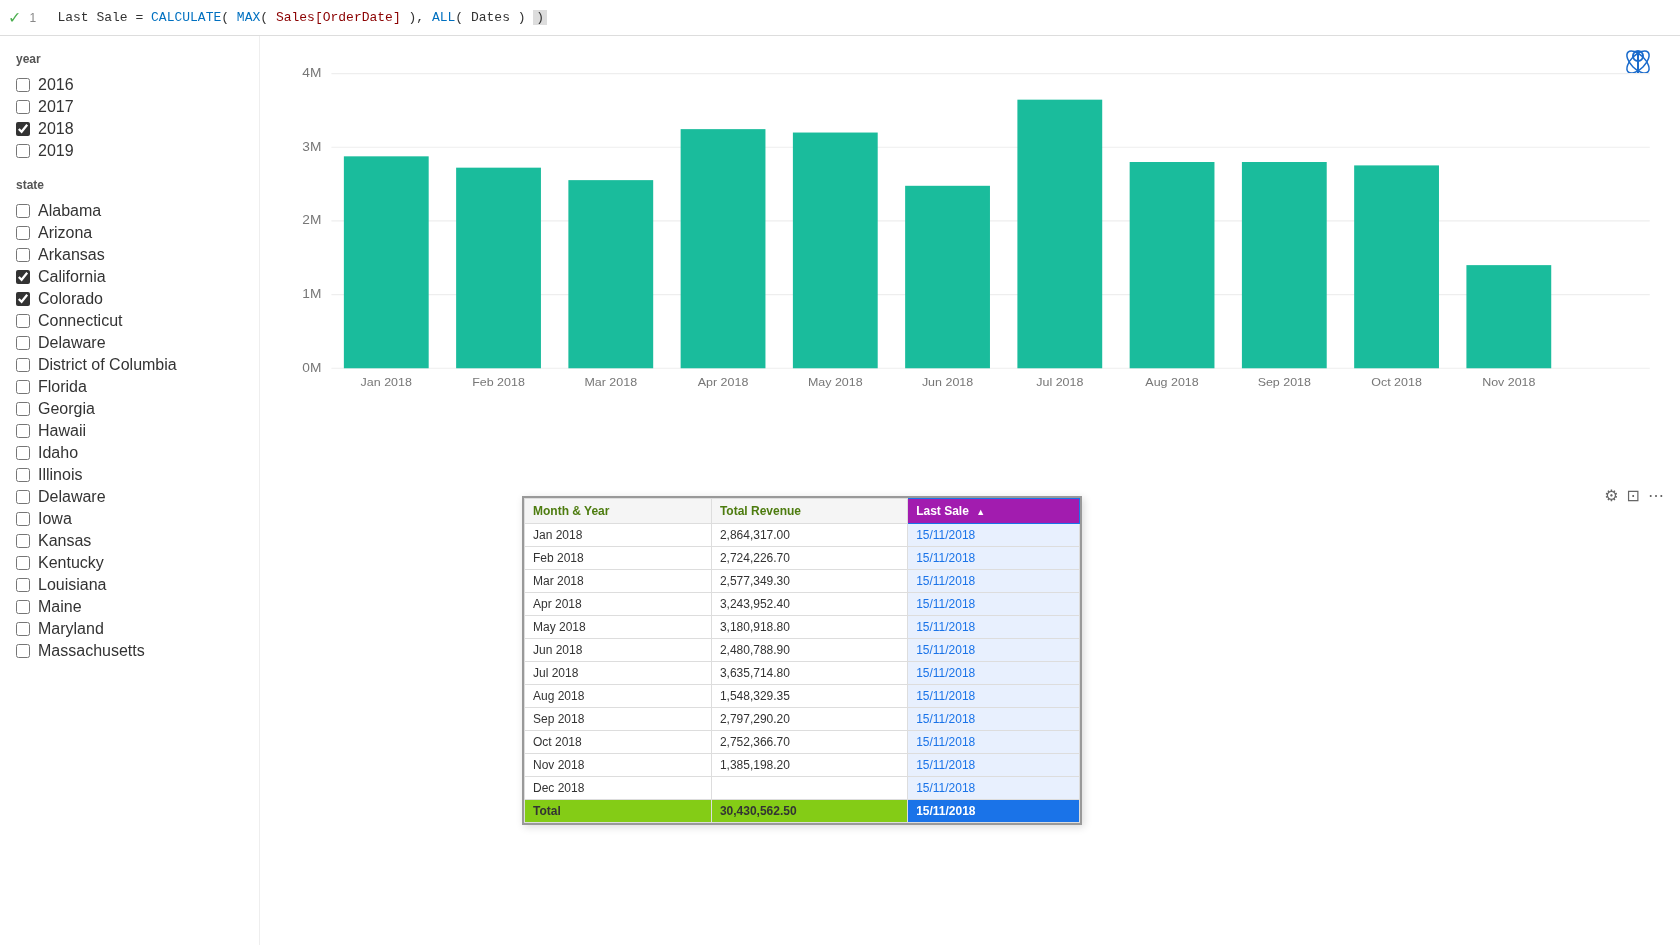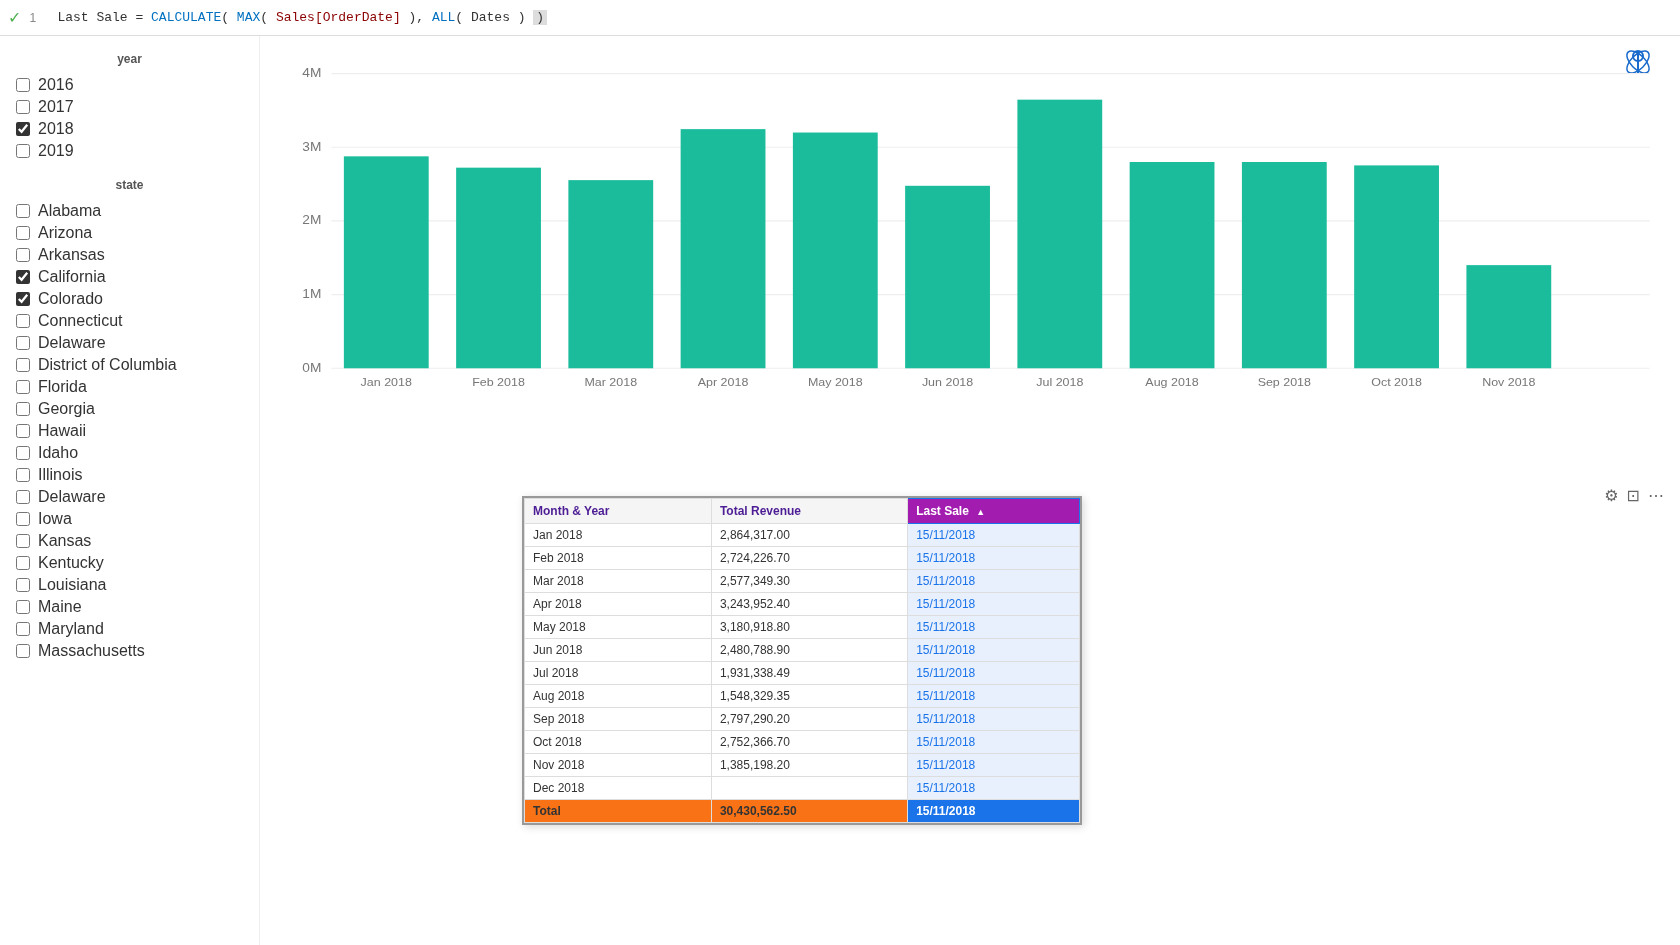--- a/index.html
+++ b/index.html
@@ -54,21 +54,20 @@
       overflow-y: auto;
       background: #fff;
     }
     .filter-section { margin-bottom: 16px; }
     .filter-title {
       font-size: 12px;
       font-weight: 600;
       color: #555;
       margin-bottom: 8px;
       text-transform: lowercase;
-      text-align: center;
     }
     .checkbox-item {
       display: flex;
       align-items: center;
       gap: 8px;
       padding: 2px 0;
       cursor: pointer;
     }
     .checkbox-item input[type="checkbox"] {
       width: 14px;
@@ -128,41 +127,41 @@
       width: 100%;
       border-collapse: collapse;
       font-size: 12px;
     }
     .data-table th {
       background: #f5f5f5;
       border: 1px solid #ddd;
       padding: 5px 8px;
       text-align: left;
       font-weight: 600;
-      color: #4c1d95;
+      color: #4d7c0f;
       white-space: nowrap;
     }
     .data-table th.highlighted {
       background: #a21caf;
       color: #fff;
       border: 1px solid #1a73e8;
       position: relative;
     }
     .data-table td {
       border: 1px solid #ddd;
       padding: 4px 8px;
       white-space: nowrap;
     }
     .data-table td.highlighted {
       background: #e8f0fe;
       color: #1a73e8;
     }
     .data-table tr.total-row td {
       font-weight: 700;
-      background: #f97316;
+      background: #84cc16;
     }
     .data-table tr.total-row td.highlighted {
       background: #1a73e8;
       color: #fff;
     }
     .col-arrow {
       display: inline-block;
       margin-left: 4px;
       font-size: 9px;
     }
@@ -441,21 +440,21 @@
               <td>3,180,918.80</td>
               <td class="highlighted">15/11/2018</td>
             </tr>
             <tr>
               <td>Jun 2018</td>
               <td>2,480,788.90</td>
               <td class="highlighted">15/11/2018</td>
             </tr>
             <tr>
               <td>Jul 2018</td>
-              <td>1,931,338.49</td>
+              <td>3,635,714.80</td>
               <td class="highlighted">15/11/2018</td>
             </tr>
             <tr>
               <td>Aug 2018</td>
               <td>1,548,329.35</td>
               <td class="highlighted">15/11/2018</td>
             </tr>
             <tr>
               <td>Sep 2018</td>
               <td>2,797,290.20</td>

